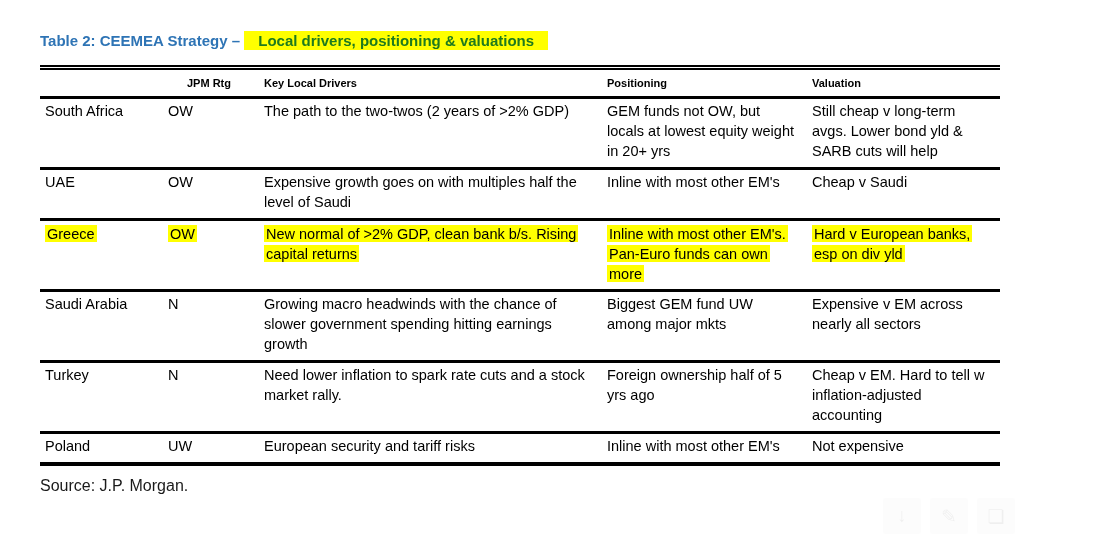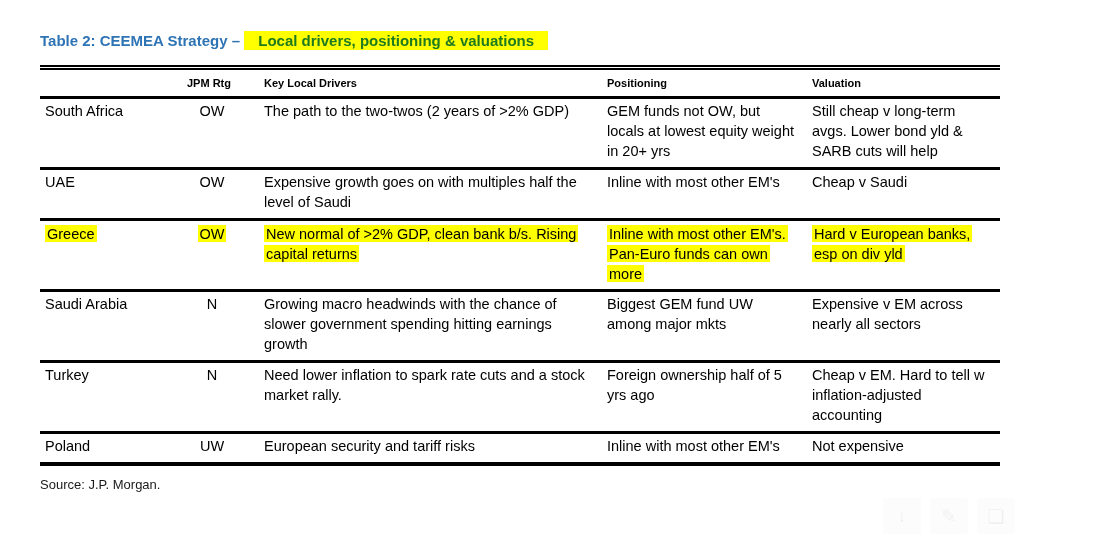--- a/index.html
+++ b/index.html
@@ -33,28 +33,28 @@
     font-size: 11px;
     padding: 3px 6px 3px 8px;
     border-bottom: 3px solid #000;
     white-space: nowrap;
   }
   thead th.rating-h { text-align: center; padding-left: 0; }
   tbody tr { border-bottom: 3px solid #000; }
   tbody tr:last-child { border-bottom: 4px solid #000; }
   tbody td { vertical-align: top; padding: 2px 10px 6px 8px; }
   td.country { font-weight: normal; padding-left: 5px; }
-  td.rating { text-align: center; padding-left: 0; padding-right: 0; }
+  td.rating { padding-left: 0; padding-right: 0; }
   .hl {
     background: var(--hl-yellow, #FFFF00);
     padding: 0.5px 2px;
     box-decoration-break: clone;
     -webkit-box-decoration-break: clone;
   }
-  .source { font-size: 13px; color: #1a1a1a; margin-top: 11px; }
+  .source { font-size: 16px; color: #1a1a1a; margin-top: 11px; }
   .corner-icons {
     position: absolute; right: 83px; bottom: 17px;
     display: flex; gap: 9px;
   }
   .corner-icon {
     width: 38px; height: 36px;
     background: rgba(0,0,0,0.012);
     color: rgba(0,0,0,0.05);
     font-size: 19px;
     display: flex; align-items: center; justify-content: center;

